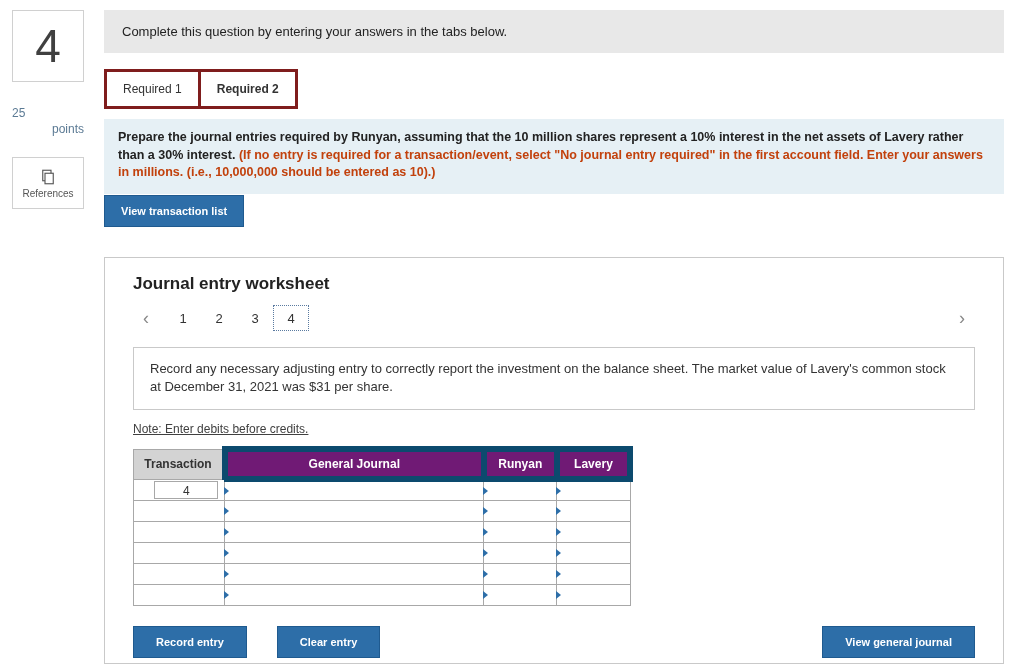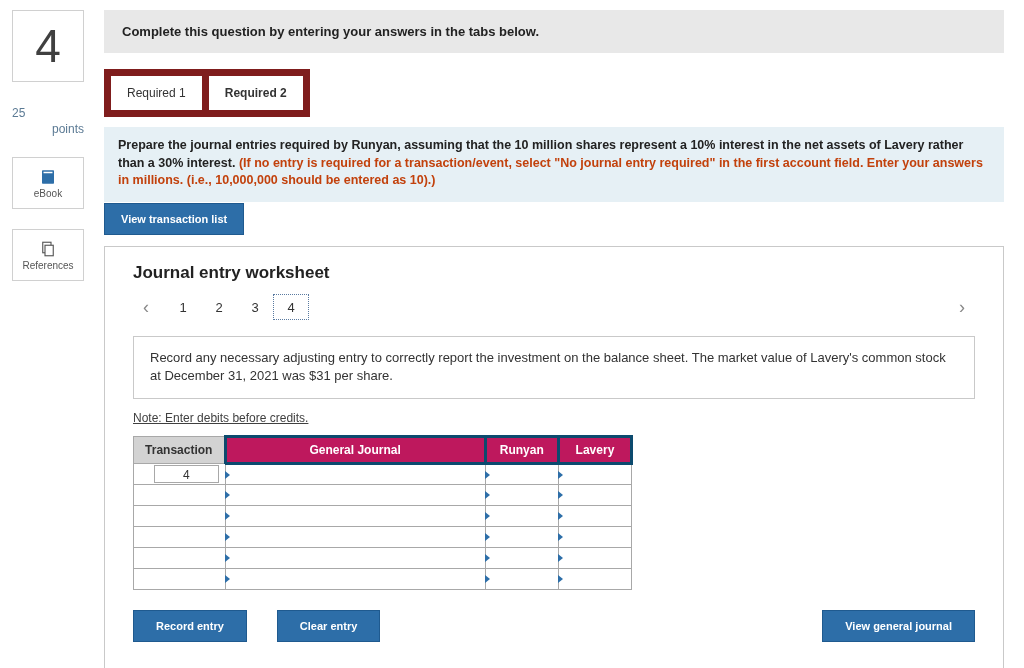--- a/index.html
+++ b/index.html
@@ -40,27 +40,27 @@
     gap: 2px;
     cursor: pointer;
     font-size: 10px;
     color: #555;
     background: #fff;
   }
   .side-btn svg { width: 18px; height: 18px; }
   .header-bar {
     background: #e8e8e8;
     padding: 14px 18px;
-    font-weight: bold;
+    font-weight: normal;
     font-size: 13px;
     color: #222;
   }
   .tabs-row { display: flex; margin-top: 16px; }
   .tab {
-    border: 7px solid #7f1d1d;
+    border: 3px solid #7f1d1d;
     padding: 10px 16px;
     font-size: 12px;
     background: #fff;
     cursor: pointer;
   }
   .tab + .tab { border-left: none; }
   .tab.active { font-weight: bold; }
   .instruction-box {
     background: #e6f0f5;
     padding: 10px 14px 12px 14px;
@@ -76,22 +76,22 @@
     background: #2d6ea8;
     color: #fff;
     font-size: 11px;
     font-weight: bold;
     padding: 9px 16px;
     border: 1px solid #1f5a8f;
     cursor: pointer;
   }
   .worksheet-box {
     border: 1px solid #c9c9c9;
-    margin-top: 11px;
-    padding: 16px 28px 32px 28px;
+    margin-top: 30px;
+    padding: 16px 28px 5px 28px;
     background: #fff;
   }
   .ws-title { font-family: Verdana, Arial, sans-serif; font-size: 17px; font-weight: bold; color: #222; margin-bottom: 10px; }
   .nav-row { display: flex; align-items: center; gap: 0; margin-bottom: 14px; }
   .chev { font-size: 18px; color: #888; padding: 4px 10px; cursor: pointer; user-select: none; }
   .chev.left { margin-right: 6px; }
   .chev.right { margin-left: auto; }
   .step {
     width: 36px; height: 26px;
     display: flex; align-items: center; justify-content: center;
@@ -105,25 +105,25 @@
     font-size: 13px;
     line-height: 1.45;
     margin-bottom: 12px;
   }
   .note-red { color: #404040; font-size: 12px; margin-bottom: 10px; text-decoration: underline; }
   table.je {
     border-collapse: collapse;
     width: 500px;
   }
   table.je th {
-    background: #be185d;
+    background: #701a75;
     color: #fff;
     font-size: 12px;
     font-weight: bold;
-    border: 3px solid #0c4a6e;
+    border: 6px solid #0c4a6e;
     padding: 5px 6px;
     text-align: center;
   }
   table.je th:first-child { background: #d3d3d3; color: #333; border: 1px solid #a8a8a8; }
   table.je td {
     border: 1px solid #a8a8a8;
     height: 21px;
     padding: 0 4px;
     font-size: 12px;
     background: #fff;
@@ -166,27 +166,20 @@
 
 <div class="layout">
   <div class="leftcol">
     <div class="qnum-box">4</div>
     <div class="points">
       <span class="points-num">25</span>
       <span class="points-label">points</span>
     </div>
     <div class="side-btn">
       <svg viewBox="0 0 24 24">
-          <rect x="4" y="3" width="16" height="18" rx="1" fill="#2d6ea8"></rect>
-          <rect x="6" y="5" width="12" height="2" fill="#fff"></rect>
-        </svg>
-      <span>eBook</span>
-    </div>
-    <div class="side-btn">
-      <svg viewBox="0 0 24 24">
           <rect x="5" y="3" width="11" height="14" fill="none" stroke="#555" stroke-width="1.5"></rect>
           <rect x="8" y="7" width="11" height="14" fill="#fff" stroke="#555" stroke-width="1.5"></rect>
         </svg>
       <span>References</span>
     </div>
   </div>
 
   <div class="rightcol">
     <div class="header-bar">Complete this question by entering your answers in the tabs below.</div>
 

